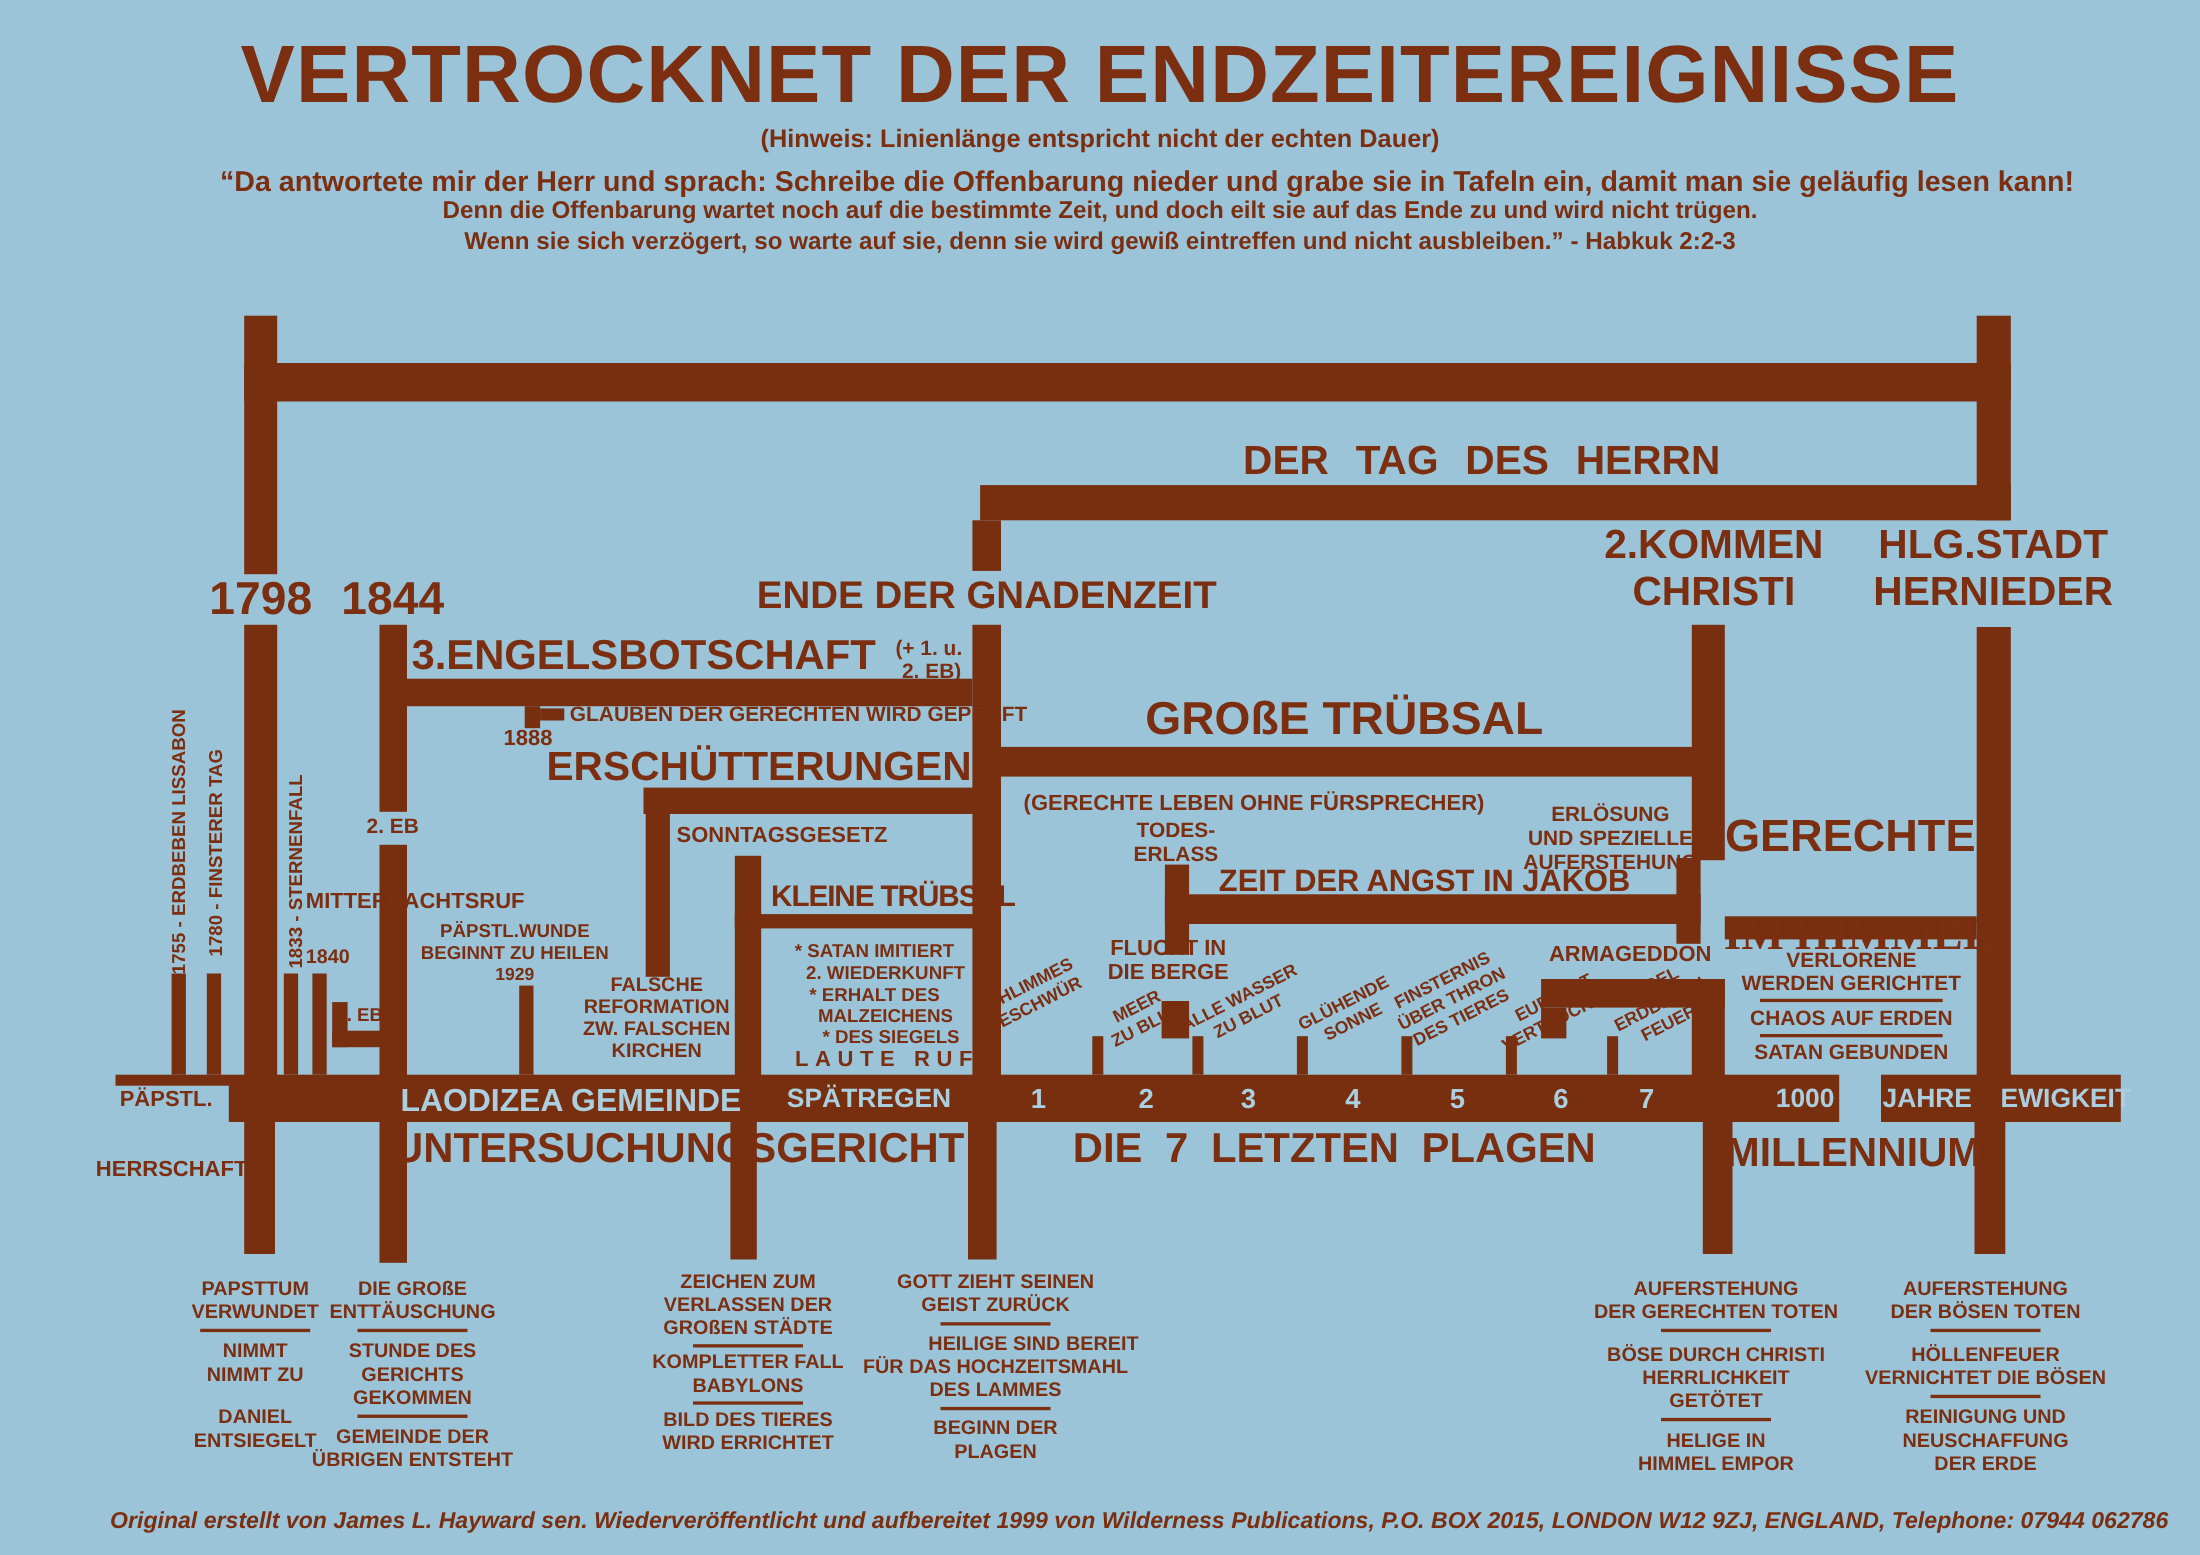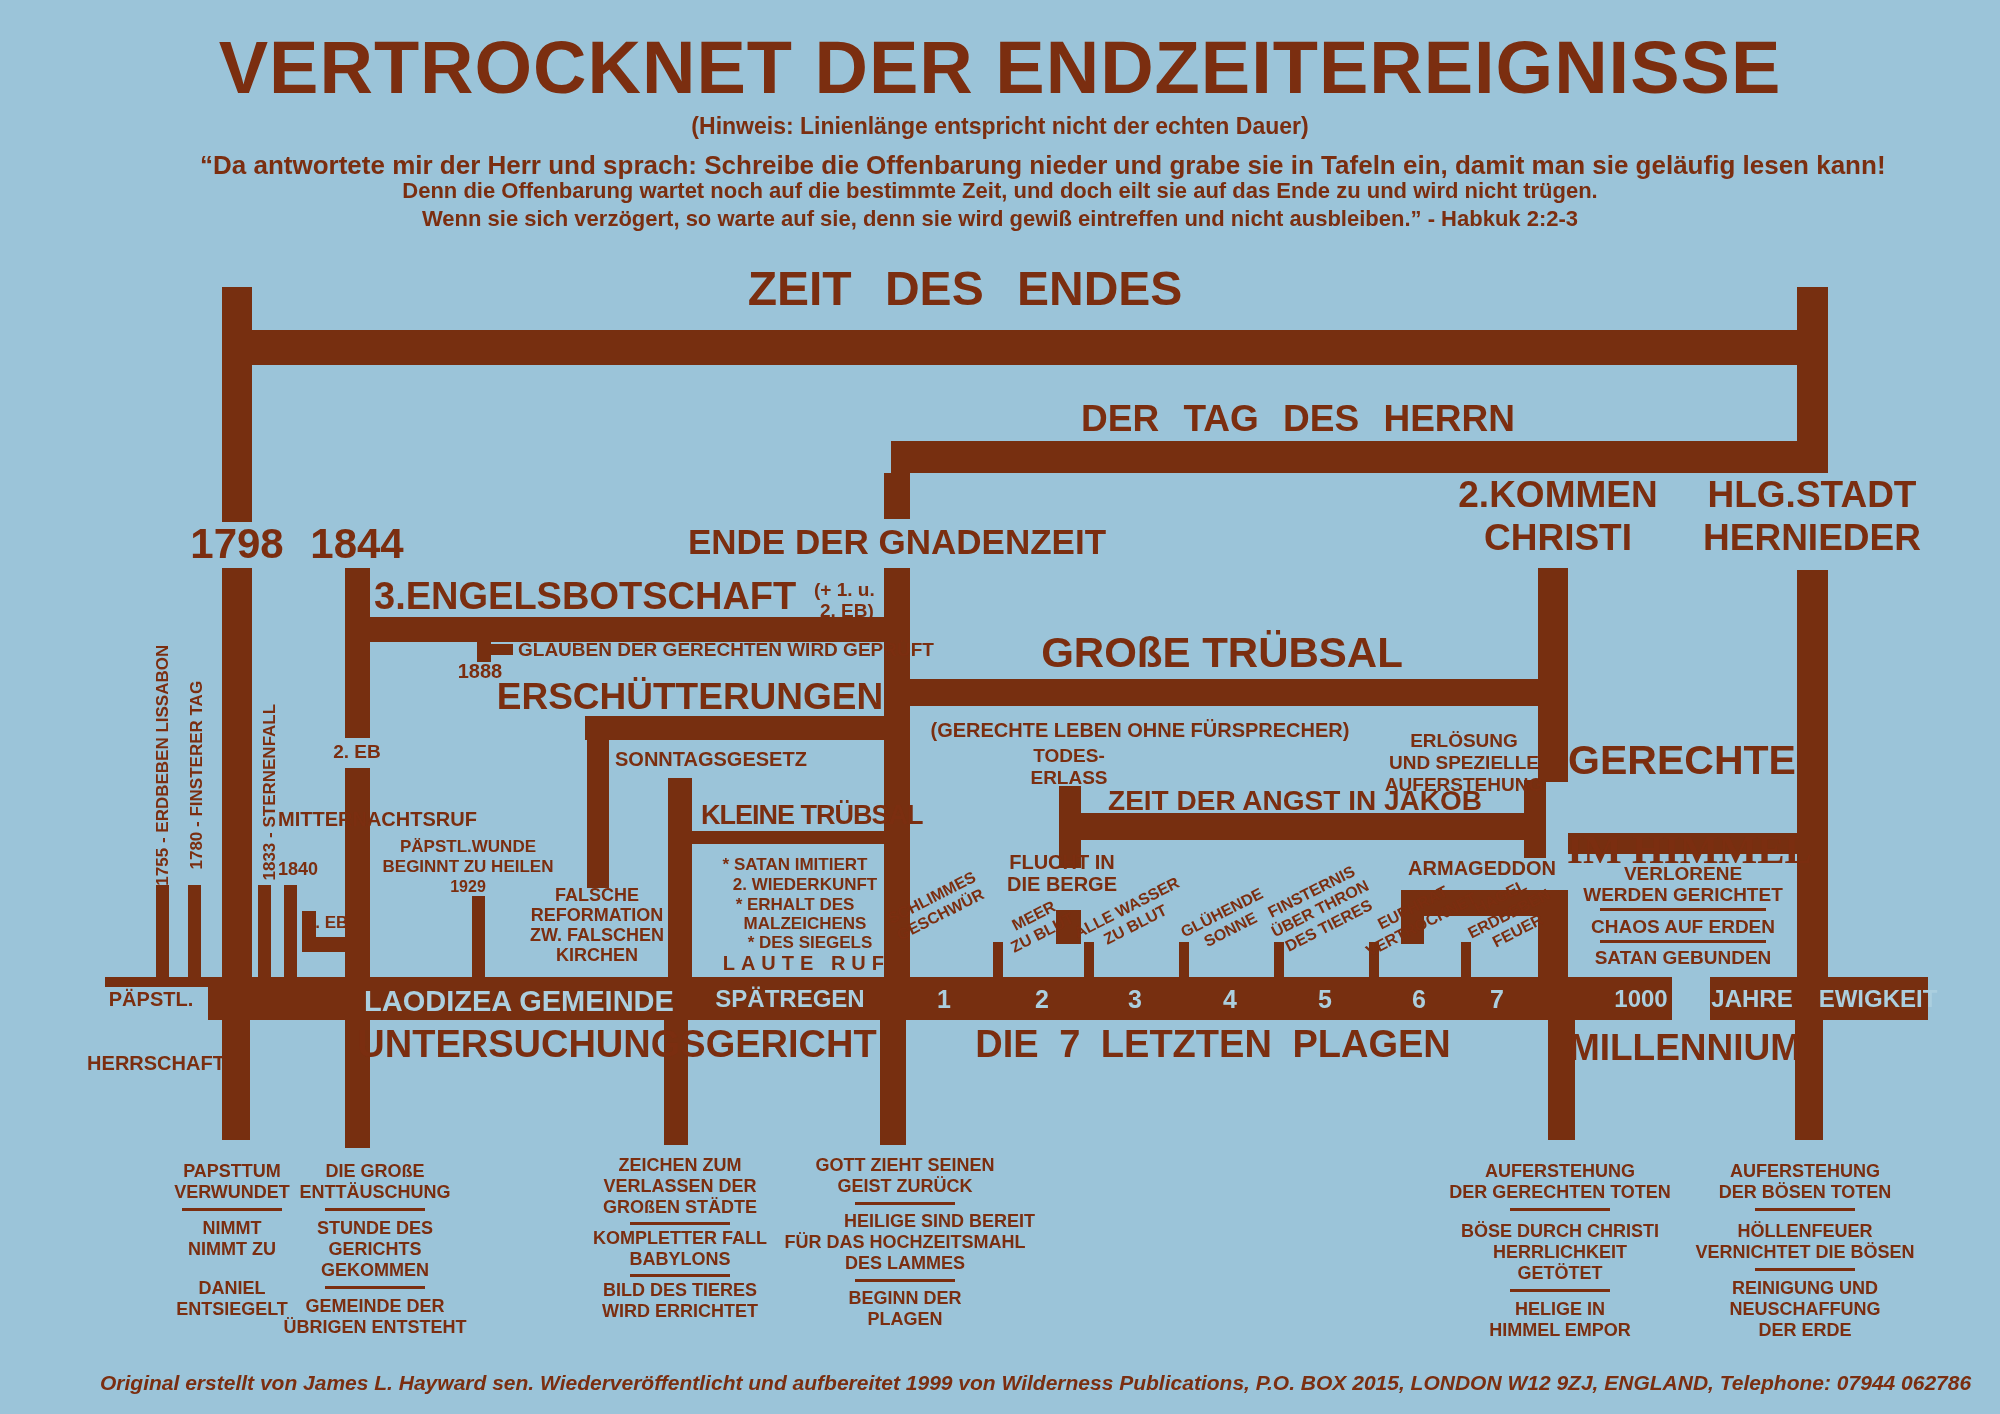--- a/index.html
+++ b/index.html
@@ -20,22 +20,21 @@
 <body>
 
 <div id="stage">
 
   <div class="t c" style="left:150px;top:28px;width:1700px;font-size:74px;letter-spacing:1px;">VERTROCKNET DER ENDZEITEREIGNISSE</div>
   <div class="t c" style="left:400px;top:114px;width:1200px;font-size:23px;">(Hinweis: Linienlänge entspricht nicht der echten Dauer)</div>
   <div class="t c" style="left:200px;top:151px;width:1600px;font-size:26px;">“Da antwortete mir der Herr und sprach: Schreibe die Offenbarung nieder und grabe sie in Tafeln ein, damit man sie geläufig lesen kann!</div>
   <div class="t c" style="left:200px;top:179px;width:1600px;font-size:22px;">Denn die Offenbarung wartet noch auf die bestimmte Zeit, und doch eilt sie auf das Ende zu und wird nicht trügen.</div>
   <div class="t c" style="left:200px;top:207px;width:1600px;font-size:22px;">Wenn sie sich verzögert, so warte auf sie, denn sie wird gewiß eintreffen und nicht ausbleiben.”  -  Habkuk 2:2-3</div>
 
-  <div class="t c" style="left:565px;top:263px;width:800px;font-size:48px;word-spacing:20px;">ZEIT DES ENDES</div>
-  <div class="t c" style="left:998px;top:399px;width:600px;font-size:37px;word-spacing:14px;">DER TAG DES HERRN</div>
+  <div class="t c" style="left:1047px;top:399px;width:600px;font-size:37px;word-spacing:14px;">DER TAG DES HERRN</div>
 
   <div class="b" style="left:222px;top:330px;width:1606px;height:35px;"></div>
   <div class="b" style="left:222px;top:287px;width:30px;height:235px;"></div>
   <div class="b" style="left:222px;top:568px;width:30px;height:452px;"></div>
   <div class="b" style="left:222px;top:1020px;width:28px;height:120px;"></div>
   <div class="b" style="left:1797px;top:287px;width:31px;height:186px;"></div>
   <div class="b" style="left:1797px;top:570px;width:31px;height:450px;"></div>
   <div class="b" style="left:1795px;top:1020px;width:28px;height:120px;"></div>
   <div class="b" style="left:891px;top:441px;width:937px;height:32px;"></div>
   <div class="b" style="left:884px;top:473px;width:26px;height:46px;"></div>

